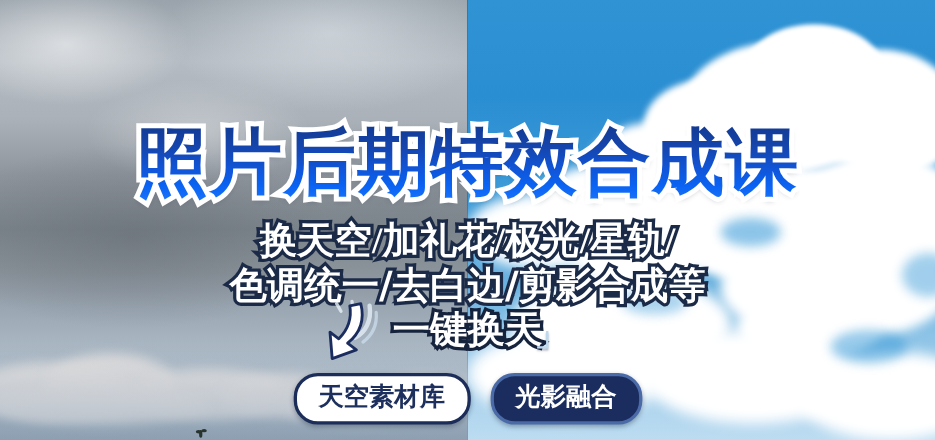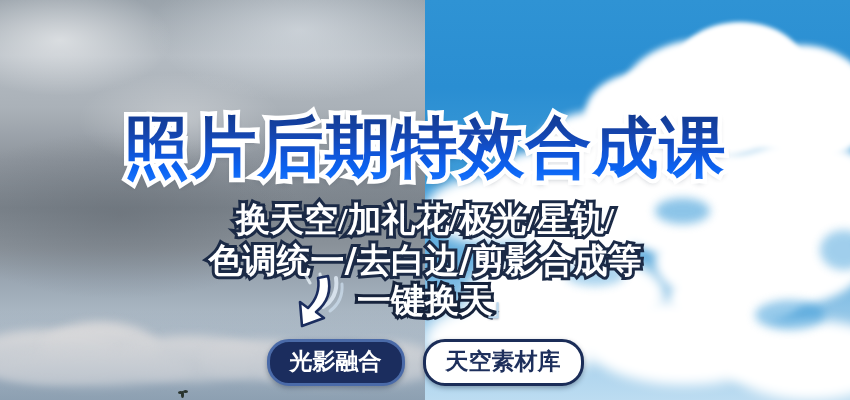--- a/index.html
+++ b/index.html
@@ -243,18 +243,18 @@
           <path d="M14 4 L18 11" stroke="#e8f1f8" stroke-width="3" stroke-linecap="round" opacity=".8"></path>
           <path d="M28 2 L29 10" stroke="#e8f1f8" stroke-width="3" stroke-linecap="round" opacity=".8"></path>
         </g>
         <path d="M36 4 C40 20, 34 32, 24 40 L32 46 L10 54 L8 30 L16 36 C24 28, 28 18, 26 6 Z" fill="#ffffff" stroke="#1b2d5e" stroke-width="2.6" stroke-linejoin="round"></path>
       </svg>
     </div>
 
     <div class="bracket">」</div>
 
     <div class="badges">
+      <div class="badge badge-light">天空素材库</div>
       <div class="badge badge-dark">光影融合</div>
-      <div class="badge badge-light">天空素材库</div>
     </div>
 
   </div>
 </div>
 
 </body></html>

